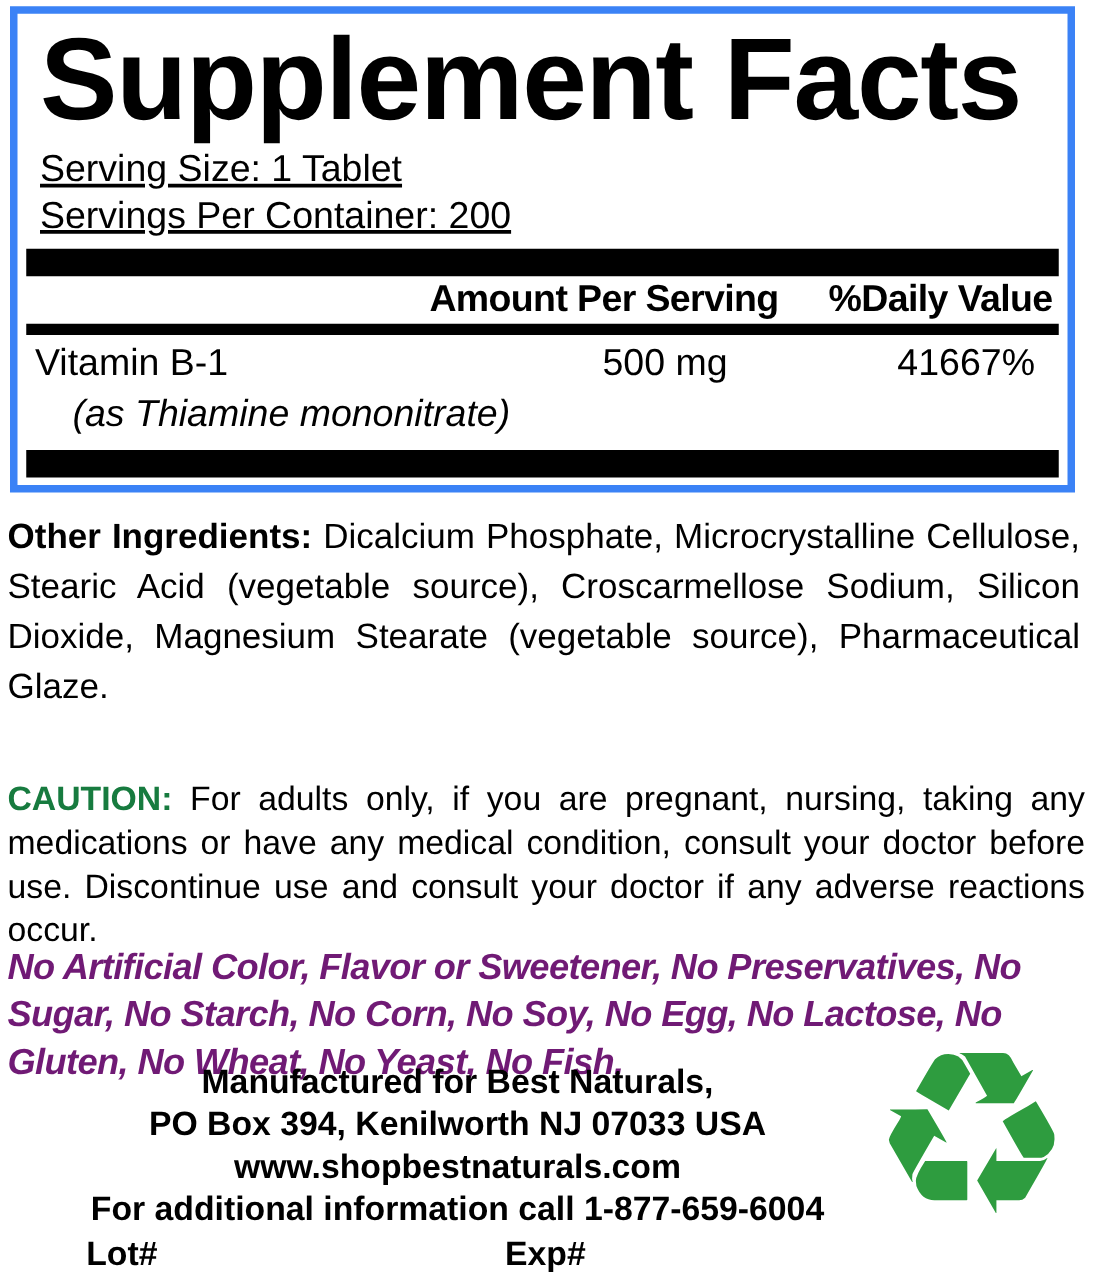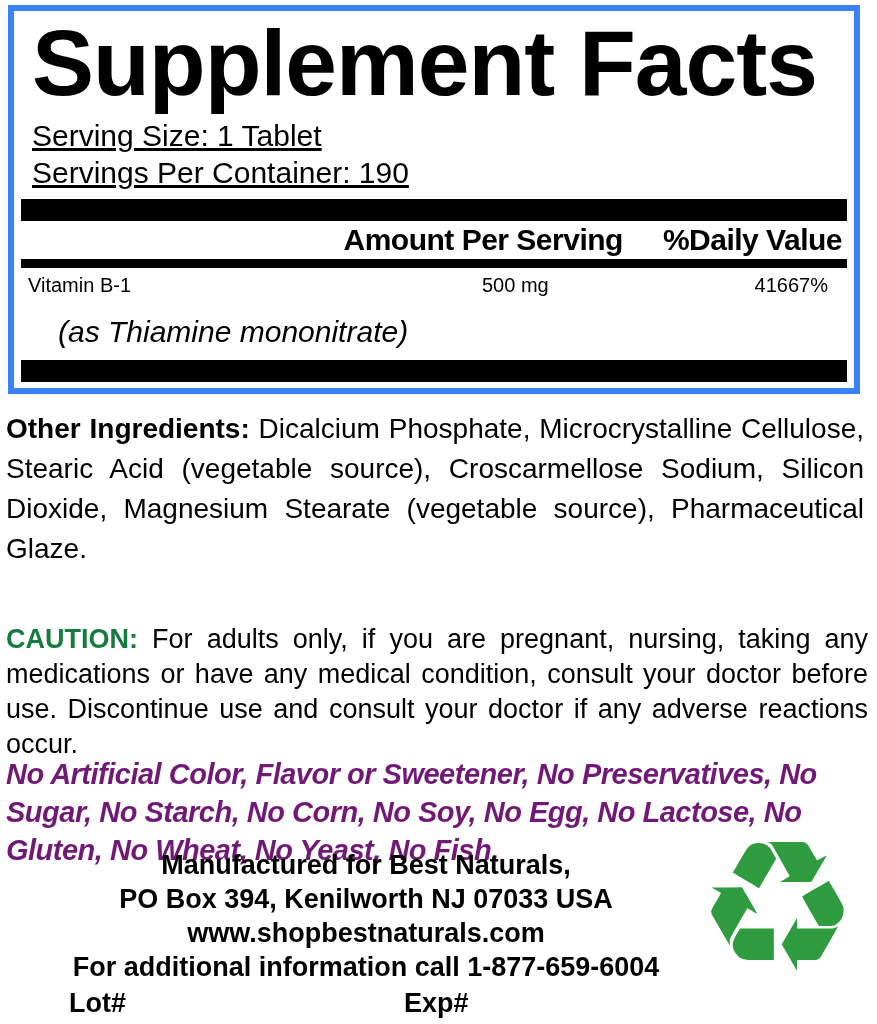--- a/index.html
+++ b/index.html
@@ -17,21 +17,21 @@
     margin:6px 0 0 18px;white-space:nowrap;
   }
   .serving-block{margin:8px 0 0 18px;font-size:30px;line-height:37px;text-decoration:underline;}
   .bar-thick{height:22px;background:#000;margin:8px 7px 0 7px;}
   .bar-thin{height:9px;background:#000;margin:0 7px;}
   .tbl-header{
     display:flex;justify-content:flex-end;gap:40px;
     font-weight:bold;font-size:30px;line-height:34px;padding:2px 12px 2px 0;
     letter-spacing:-0.5px;
   }
-  .nutrient-row{position:relative;height:40px;font-size:20px;padding-top:6px;}
+  .nutrient-row{position:relative;height:40px;font-size:30px;padding-top:6px;}
   .nutrient-name{position:absolute;left:14px;}
   .nutrient-amt{position:absolute;left:468px;}
   .nutrient-dv{position:absolute;right:26px;}
   .nutrient-sub{font-style:italic;font-size:30px;line-height:36px;padding-left:44px;}
   .bar-bottom{height:22px;background:#000;margin:10px 7px 6px 7px;}
 
   
   .para{position:absolute;text-align:justify;margin-top:31px;}
   .other-ing{left:6px;top:378px;width:858px;font-size:28px;line-height:40px;}
   .bold{font-weight:bold;}
@@ -58,21 +58,21 @@
     color:#2E9C3F;font-family:"DejaVu Sans", sans-serif;
   }
 </style>
 </head>
 <body>
 
 <div class="facts-box">
   <div class="sf-title">Supplement Facts</div>
   <div class="serving-block">
     <div>Serving Size: 1 Tablet</div>
-    <div>Servings Per Container: 190</div>
+    <div>Servings Per Container: 200</div>
   </div>
   <div class="bar-thick"></div>
   <div class="tbl-header">
     <span>Amount Per Serving</span>
     <span>%Daily Value</span>
   </div>
   <div class="bar-thin"></div>
   <div class="nutrient-row">
     <span class="nutrient-name">Vitamin B-1</span>
     <span class="nutrient-amt">500 mg</span>

